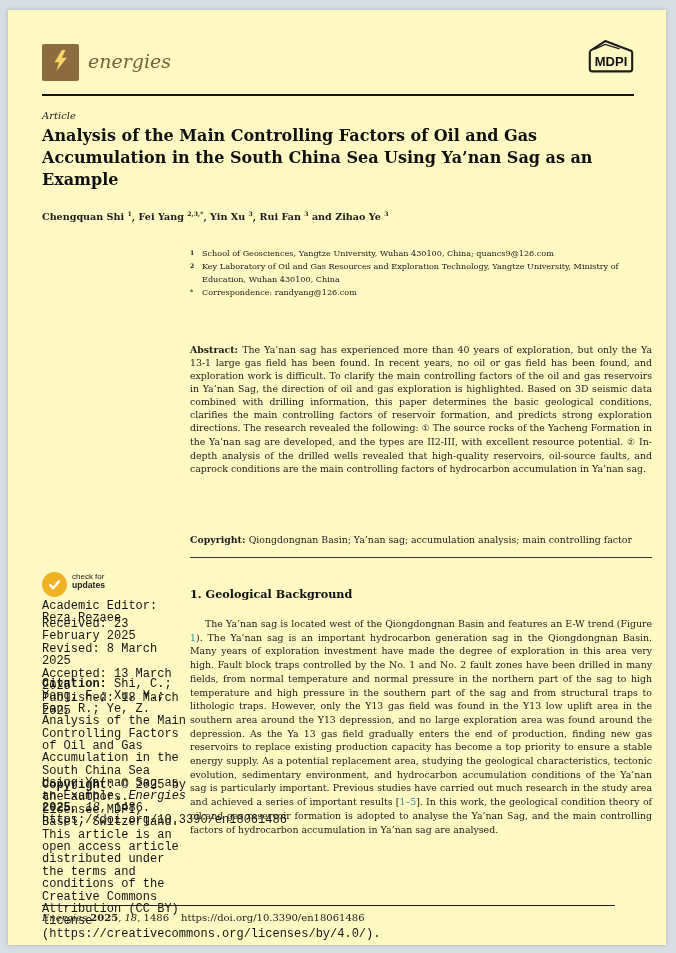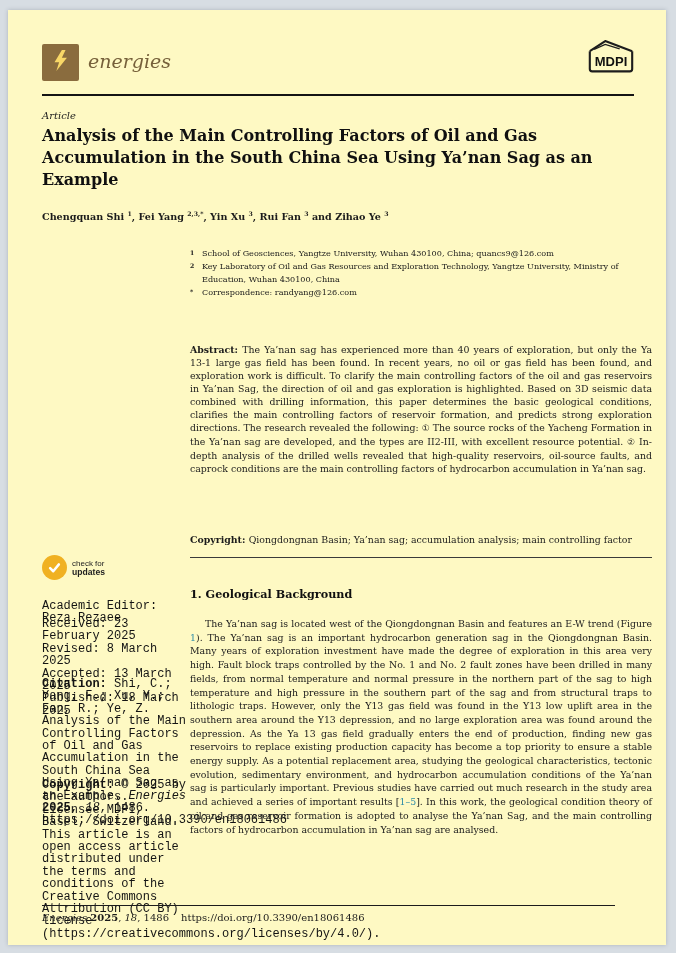--- a/index.html
+++ b/index.html
@@ -26,21 +26,21 @@
   .aff-sup{flex:none;width:12px;font-size:6.2px;position:relative;top:-1px;font-weight:bold;}
   .aff-text{flex:1;}
 
   
   .abstract{left:182px;top:333px;width:462px;font-size:9.4px;line-height:13px;text-align:justify;}
   .keywords{left:182px;top:523px;width:462px;font-size:9.4px;line-height:13.7px;}
   .kw-divider{left:182px;top:547px;width:462px;height:1px;background:#3a3a3a;}
 
   
   .sidebar-txt{font-family:Liberation Mono, monospace;font-size:12px;line-height:12.4px;color:#141414;}
-  .badge{left:34px;top:544px;width:110px;height:27px;display:flex;align-items:center;cursor:pointer;}
+  .badge{left:34px;top:562px;width:110px;height:27px;display:flex;cursor:pointer;}
   .badge-circle{width:25px;height:25px;border-radius:50%;display:flex;align-items:center;justify-content:center;flex:none;}
   .badge-text{margin-left:5px;font-family:"Liberation Sans",sans-serif;font-size:8px;line-height:9px;color:#222;}
   .badge-text .b2{font-weight:bold;font-size:8.6px;}
   .ae{left:34px;top:590px;width:148px;}
   .dates{left:34px;top:608px;width:148px;}
   .citation{left:34px;top:668px;width:148px;}
   .copyright{left:34px;top:769px;width:148px;}
 
   
   .section-heading{left:182px;top:577px;width:462px;font-size:11.2px;font-weight:bold;color:#101010;}

